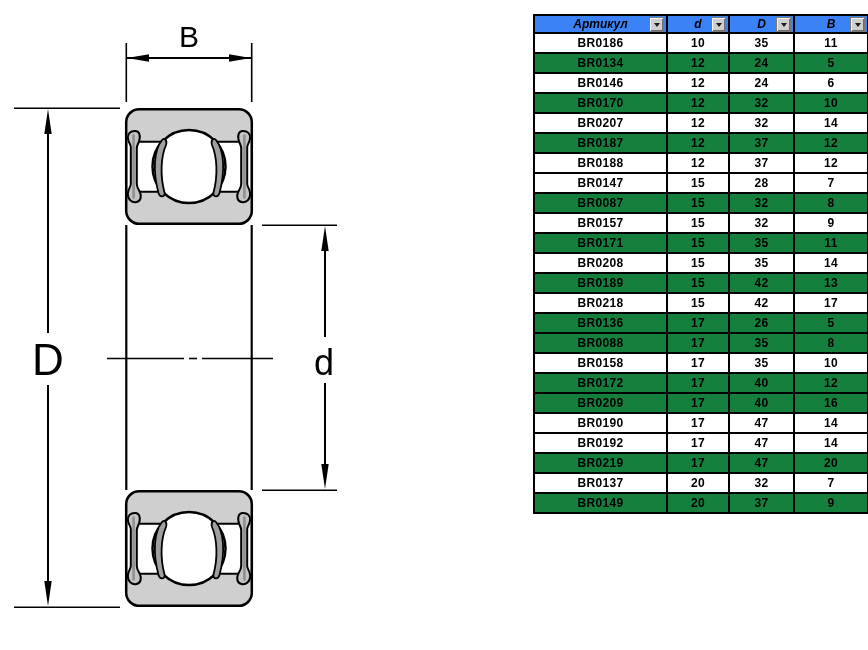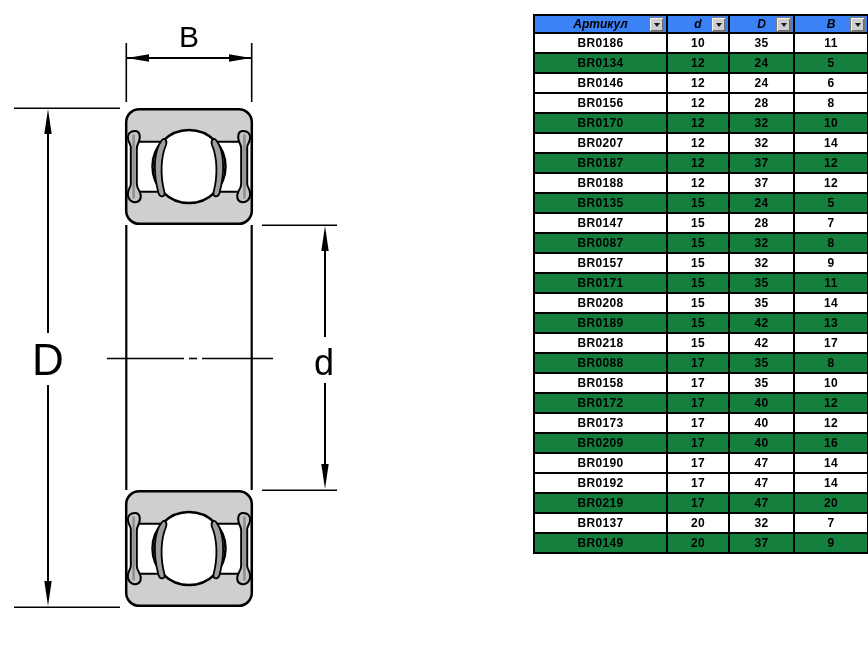--- a/index.html
+++ b/index.html
@@ -134,26 +134,20 @@
         <td>12</td>
         <td>24</td>
         <td>5</td>
       </tr>
       <tr>
         <td>BR0146</td>
         <td>12</td>
         <td>24</td>
         <td>6</td>
       </tr>
-      <tr>
-        <td>BR0156</td>
-        <td>12</td>
-        <td>28</td>
-        <td>8</td>
-      </tr>
       <tr class="alt">
         <td>BR0170</td>
         <td>12</td>
         <td>32</td>
         <td>10</td>
       </tr>
       <tr>
         <td>BR0207</td>
         <td>12</td>
         <td>32</td>
@@ -163,26 +157,20 @@
         <td>BR0187</td>
         <td>12</td>
         <td>37</td>
         <td>12</td>
       </tr>
       <tr>
         <td>BR0188</td>
         <td>12</td>
         <td>37</td>
         <td>12</td>
-      </tr>
-      <tr class="alt">
-        <td>BR0135</td>
-        <td>15</td>
-        <td>24</td>
-        <td>5</td>
       </tr>
       <tr>
         <td>BR0147</td>
         <td>15</td>
         <td>28</td>
         <td>7</td>
       </tr>
       <tr class="alt">
         <td>BR0087</td>
         <td>15</td>
@@ -213,39 +201,39 @@
         <td>42</td>
         <td>13</td>
       </tr>
       <tr>
         <td>BR0218</td>
         <td>15</td>
         <td>42</td>
         <td>17</td>
       </tr>
       <tr class="alt">
+        <td>BR0136</td>
+        <td>17</td>
+        <td>26</td>
+        <td>5</td>
+      </tr>
+      <tr class="alt">
         <td>BR0088</td>
         <td>17</td>
         <td>35</td>
         <td>8</td>
       </tr>
       <tr>
         <td>BR0158</td>
         <td>17</td>
         <td>35</td>
         <td>10</td>
       </tr>
       <tr class="alt">
         <td>BR0172</td>
-        <td>17</td>
-        <td>40</td>
-        <td>12</td>
-      </tr>
-      <tr>
-        <td>BR0173</td>
         <td>17</td>
         <td>40</td>
         <td>12</td>
       </tr>
       <tr class="alt">
         <td>BR0209</td>
         <td>17</td>
         <td>40</td>
         <td>16</td>
       </tr>

